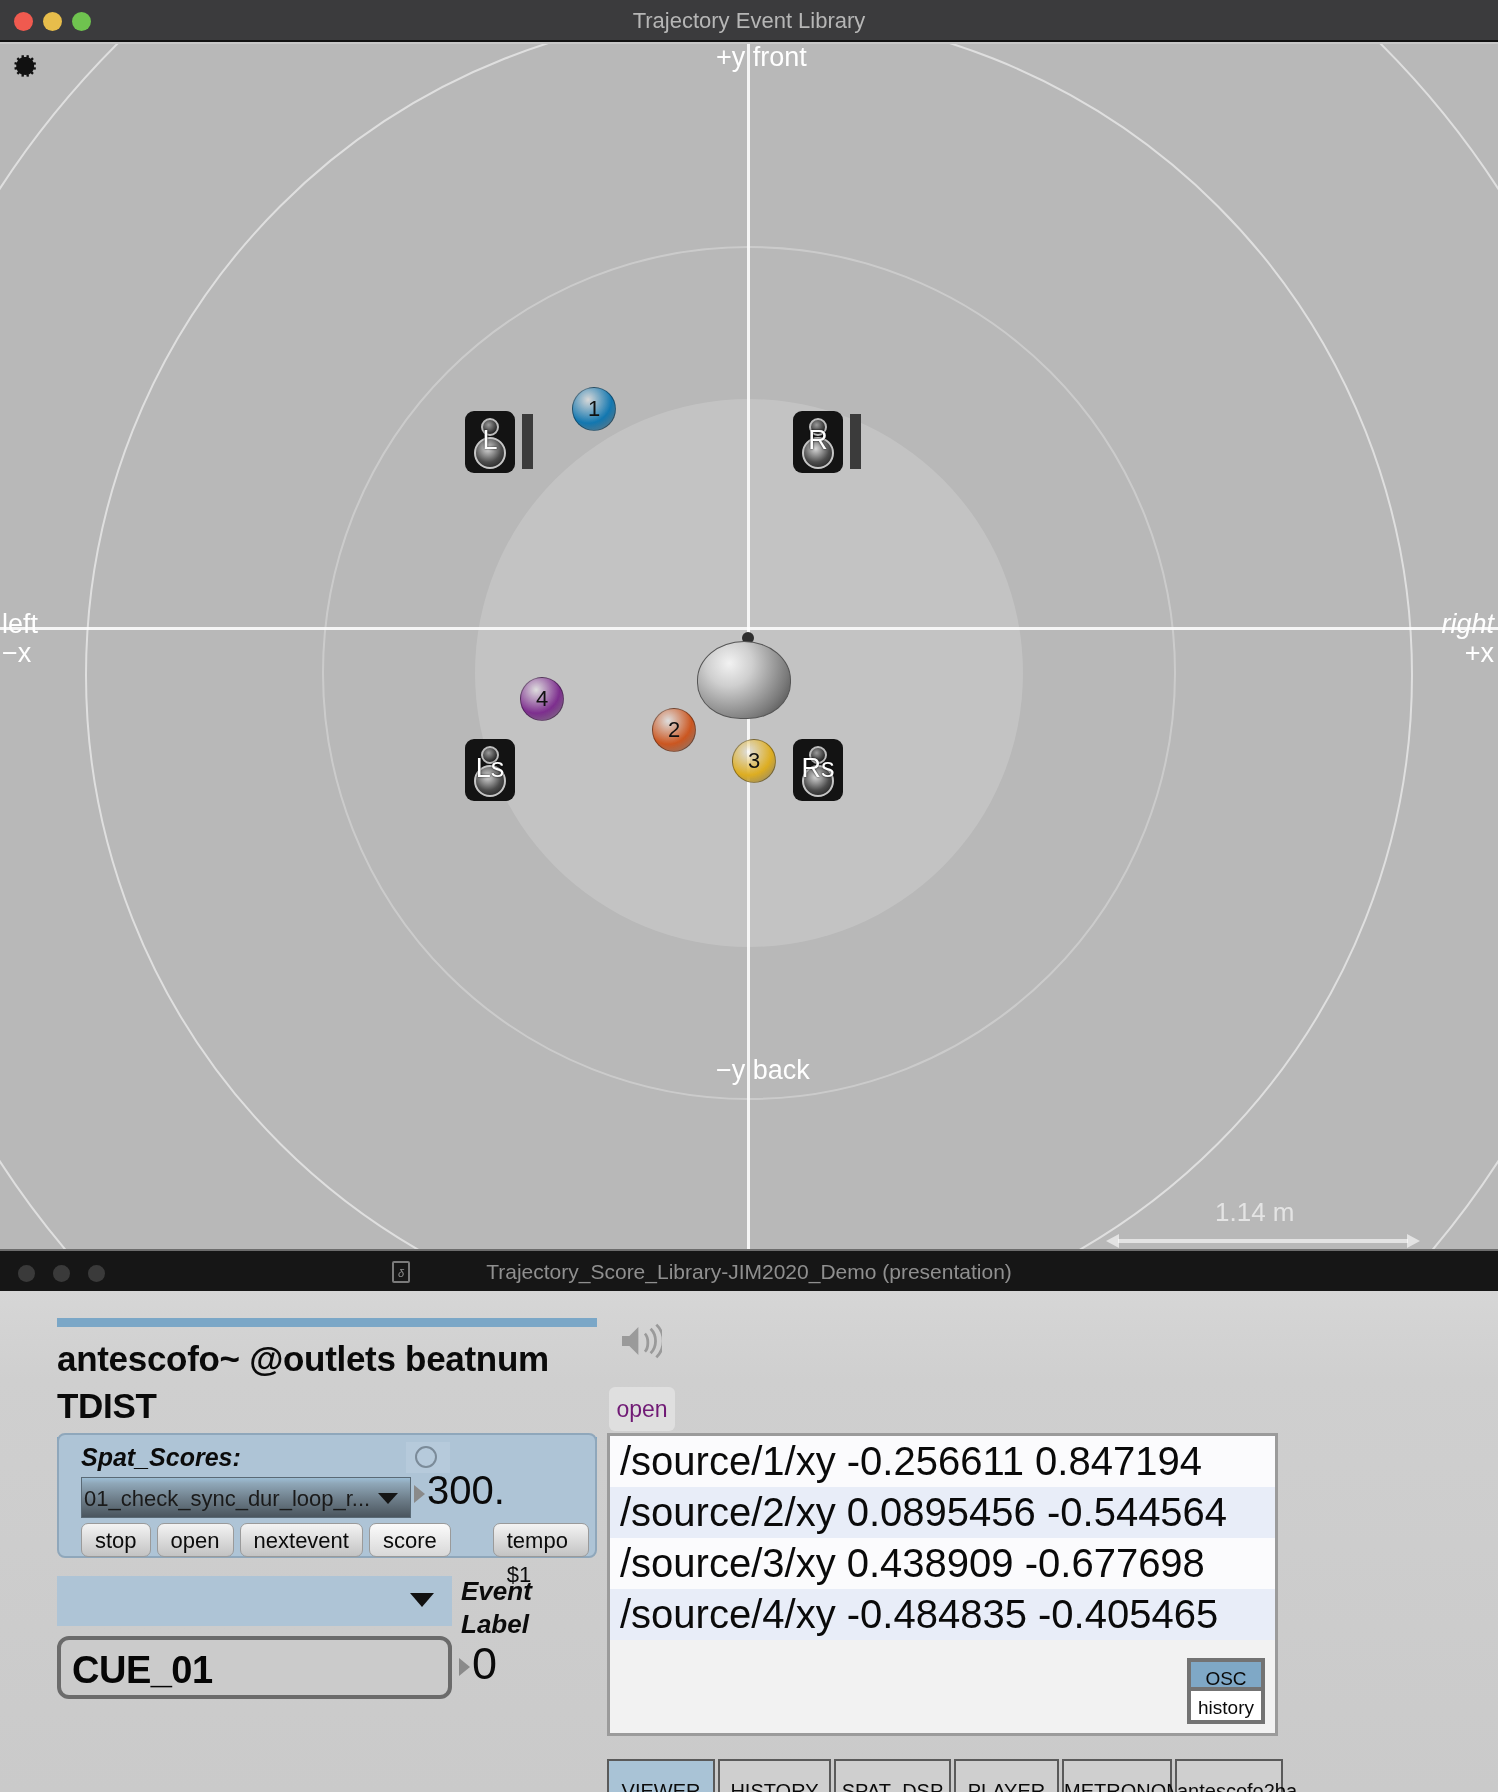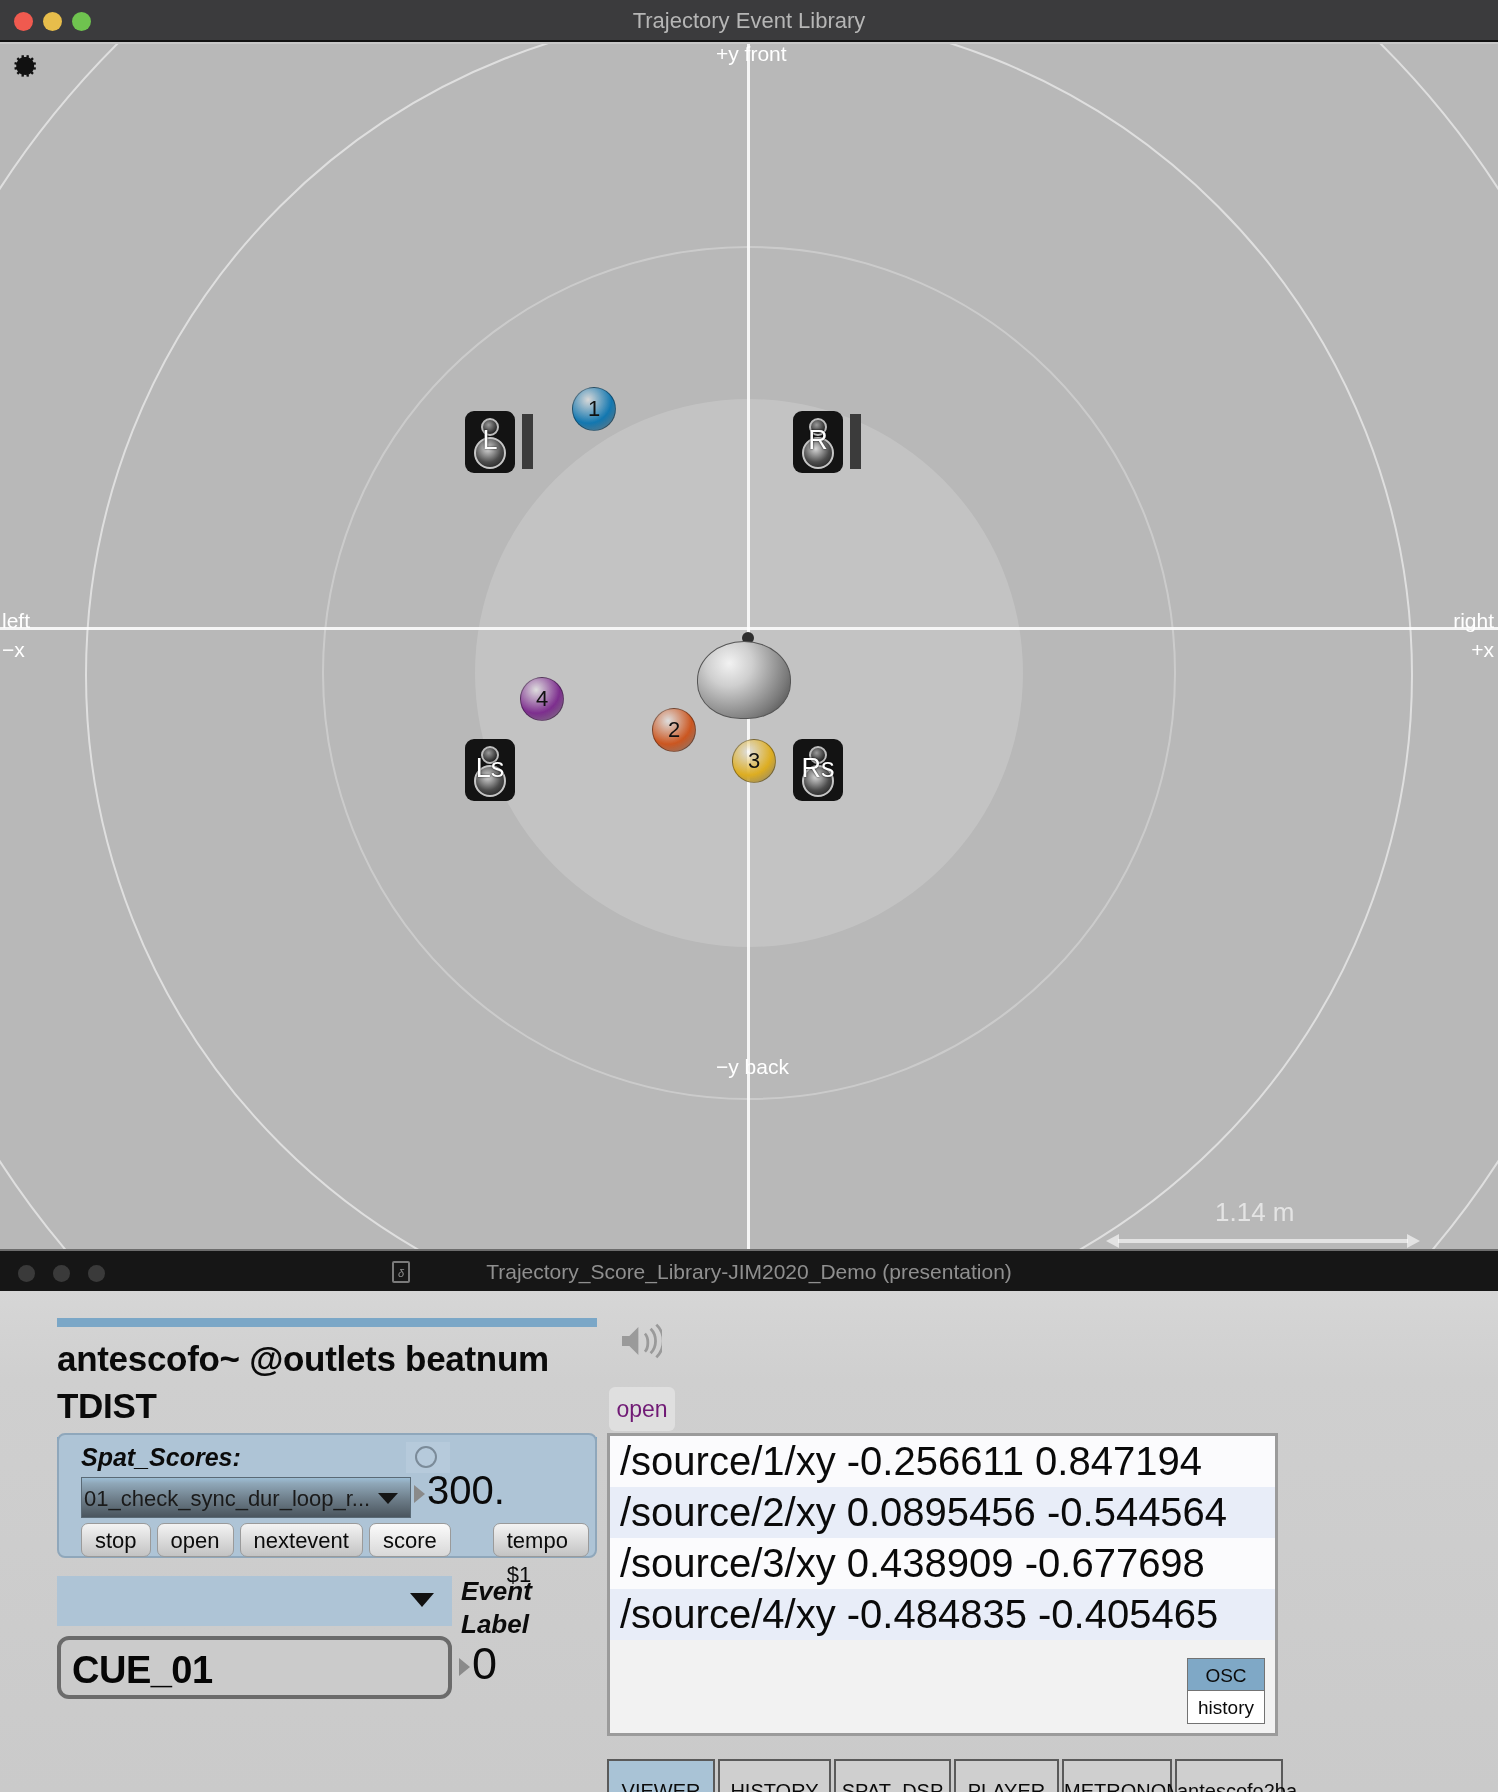--- a/index.html
+++ b/index.html
@@ -46,26 +46,26 @@
     background: rgba(255,255,255,0.16);
   }
   .axis-h {
     position: absolute; left: 0; top: 583px; width: 1498px; height: 3px;
     background: rgba(255,255,255,0.85);
   }
   .axis-v {
     position: absolute; left: 747px; top: 0; width: 3px; height: 1205px;
     background: rgba(255,255,255,0.85);
   }
-  .axlabel { position: absolute; color: #fff; font-size: 21px; white-space: nowrap; }
+  .axlabel { position: absolute; color: #fff; font-size: 27px; white-space: nowrap; }
   .ax-front { left: 716px; top: -2px; }
   .ax-back  { left: 716px; top: 1011px; }
   .ax-left  { left: 2px;   top: 565px; }
   .ax-mx    { left: 2px;   top: 594px; }
-  .ax-right { right: 4px;  top: 565px; }
+  .ax-right { right: 4px;  top: 565px; font-style: italic; }
   .ax-px    { right: 4px;  top: 594px; }
 
   
   .head {
     position: absolute; left: 697px; top: 597px; width: 94px; height: 78px;
     border-radius: 50% 50% 46% 46%;
     background: radial-gradient(circle at 34% 28%, #f2f2f2 0%, #cfcfcf 28%, #7a7a7a 72%, #3a3a3a 100%);
     border: 1px solid #555;
   }
   .nose {
@@ -251,21 +251,21 @@
   .oscrow {
     height: 51px; line-height: 51px; padding-left: 10px;
     font-size: 40px; color: #0a0a0a; white-space: nowrap;
   }
   .oscrow.even { background: #fbfbfd; }
   .oscrow.odd  { background: #e8edf8; }
   .osc-btns { position: absolute; right: 10px; bottom: 9px; width: 78px; }
   .osc-btn {
     height: 33px; line-height: 33px; text-align: center;
     font-size: 19px; color: #0b0b0b; cursor: pointer;
-    border: 1px solid #737373;
+    border: 4px solid #737373;
   }
   .osc-btn.sel { background: #7fa8c6; }
   .osc-btn.unsel { background: #ffffff; border-top: none; }
 
   
   .tabrow { position: absolute; left: 607px; top: 468px; display: flex; }
   .tab {
     height: 60px; line-height: 60px; text-align: center;
     border: 2px solid #5a5a5a; background: #cfcfcf;
     font-size: 20px; color: #0b0b0b; cursor: pointer; margin-right: 3px;

